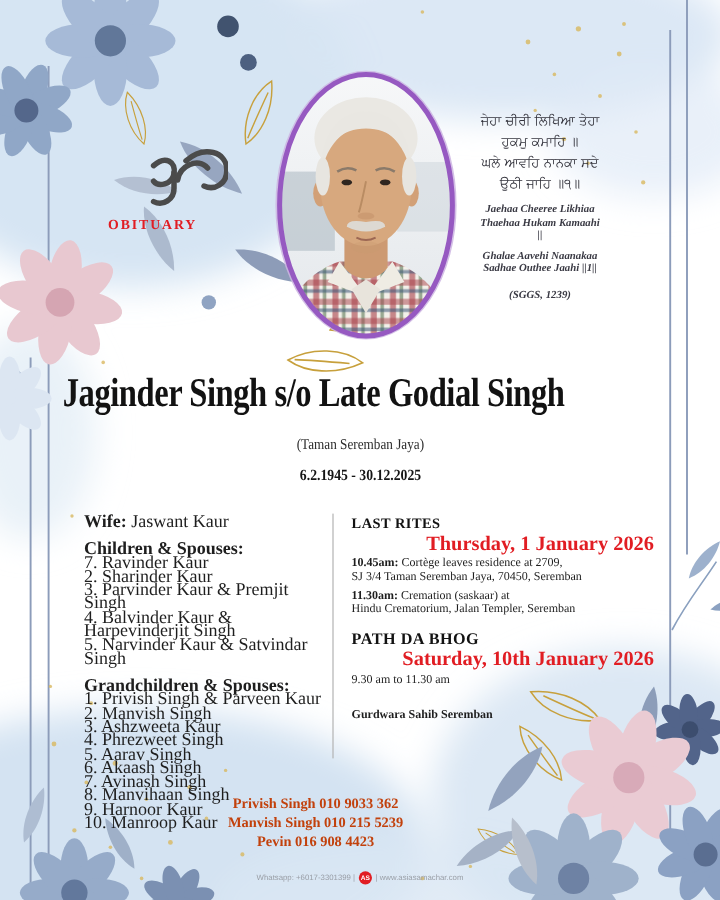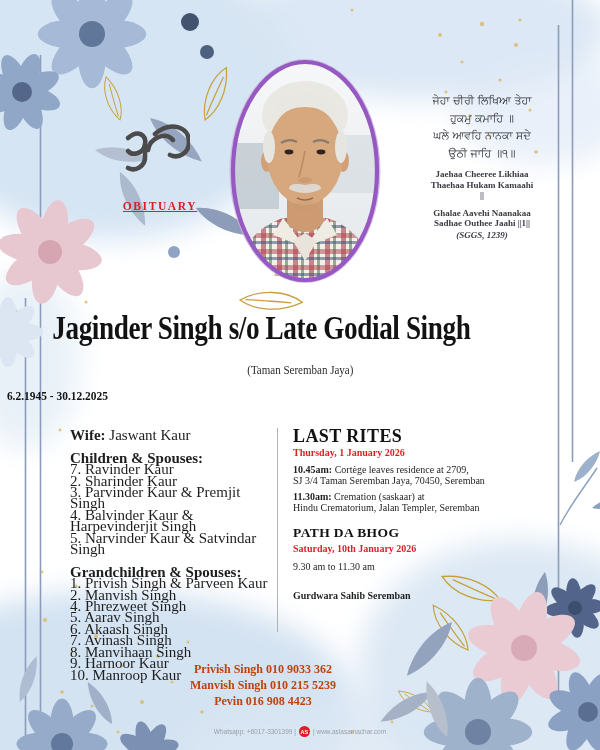--- a/index.html
+++ b/index.html
@@ -3,44 +3,44 @@
 <meta charset="utf-8">
 <style>
   html,body{margin:0;padding:0;background:#888;}
   .page{position:relative;width:600px;height:750px;background:#ffffff;overflow:hidden;
         font-family:"Liberation Serif",serif;color:#1e1e1e;margin:0 auto;}
   .bg{position:absolute;left:0;top:0;z-index:0;}
   .content-layer{position:absolute;left:0;top:0;width:600px;height:750px;z-index:1;}
 
   
   .ikonkar{position:absolute;left:110px;top:122px;}
-  .obituary{position:absolute;left:90px;top:200px;width:140px;text-align:center;
-            color:#e11d23;font-weight:bold;font-size:11.5px;letter-spacing:1.6px;text-decoration:underline;}
+  .obituary{position:absolute;left:90px;top:182px;width:140px;text-align:left;
+            color:#e11d23;font-weight:bold;font-size:11.5px;letter-spacing:1.6px;}
   .photo{position:absolute;left:227px;top:55px;width:156px;height:232px;}
-  .scripture{position:absolute;left:408px;top:92px;width:148px;text-align:center;}
+  .scripture{position:absolute;left:376px;top:92px;width:148px;text-align:center;}
   .gurmukhi div{font-family:"DejaVu Sans",sans-serif;font-size:11px;line-height:17.5px;color:#33333c;}
-  .translit{margin-top:7px;font-size:9px;font-weight:bold;line-height:10.5px;color:#3a3a44;}
-  .source{margin-top:1px;font-size:9px;font-weight:bold;font-style:italic;color:#3a3a44;}
+  .translit{margin-top:7px;font-size:9px;font-weight:bold;font-style:italic;line-height:10.5px;color:#3a3a44;}
+  .source{margin-top:11px;font-size:9px;font-weight:bold;font-style:italic;color:#3a3a44;}
 
   
   .name{position:absolute;top:309px;left:0;width:474px;text-align:center;font-weight:bold;font-size:34px;color:#121212;}
   .name span{display:inline-block;transform:scaleX(.8);white-space:nowrap;letter-spacing:-.5px;}
   .residence{position:absolute;top:363px;left:0;width:600px;text-align:center;font-size:12.5px;color:#2a2a2a;}
   .residence span{display:inline-block;transform:scaleX(.88);}
-  .dates{position:absolute;top:388px;left:0;width:600px;text-align:left;font-size:13px;font-weight:bold;color:#141414;}
+  .dates{position:absolute;top:388px;left:0;width:600px;text-align:center;font-size:13px;font-weight:bold;color:#141414;}
   .dates span{display:inline-block;transform:scaleX(.88);}
 
   
   .col-left{position:absolute;left:70px;top:430px;width:202px;font-size:15px;line-height:11.4px;}
   .gap{height:11.4px;}
   .hd{font-weight:bold;}
   .divider{position:absolute;left:277px;top:428px;width:1px;height:204px;background:#b3b3b3;}
   .col-right{position:absolute;left:293px;top:431px;width:252px;font-size:10px;line-height:11.3px;}
-  .rites-h{font-size:18px;font-weight:bold;letter-spacing:.4px;color:#121212;}
-  .red-date{margin-top:5px;font-size:10px;font-weight:bold;color:#e11d23;}
+  .rites-h{font-size:12px;font-weight:bold;letter-spacing:.4px;color:#121212;}
+  .red-date{margin-top:5px;font-size:17px;font-weight:bold;color:#e11d23;text-align:right;}
   .event{margin-top:5px;}
   .event b{font-weight:bold;}
   .bhog-h{margin-top:13px;font-size:13.5px;font-weight:bold;letter-spacing:.4px;color:#121212;}
   .time-line{margin-top:7px;}
   .venue{margin-top:17px;font-weight:bold;}
 
   
   .contacts{position:absolute;top:661px;left:0;width:526px;text-align:center;
             font-weight:bold;font-size:12px;line-height:16px;color:#c2410c;}
   .footer{position:absolute;top:726px;left:0;width:600px;display:flex;justify-content:center;
@@ -279,20 +279,21 @@
         <div>2. Sharinder Kaur</div>
         <div>3. Parvinder Kaur &amp; Premjit Singh</div>
         <div>4. Balvinder Kaur &amp; Harpevinderjit Singh</div>
         <div>5. Narvinder Kaur &amp; Satvindar Singh</div>
       </div>
       <div class="gap"></div>
       <div class="hd">Grandchildren &amp; Spouses:</div>
       <div>
         <div>1. Privish Singh &amp; Parveen Kaur</div>
         <div>2. Manvish Singh</div>
+        <div>3. Ashzweeta Kaur</div>
         <div>4. Phrezweet Singh</div>
         <div>5. Aarav Singh</div>
         <div>6. Akaash Singh</div>
         <div>7. Avinash Singh</div>
         <div>8. Manvihaan Singh</div>
         <div>9. Harnoor Kaur</div>
         <div>10. Manroop Kaur</div>
       </div>
     </div>
 

